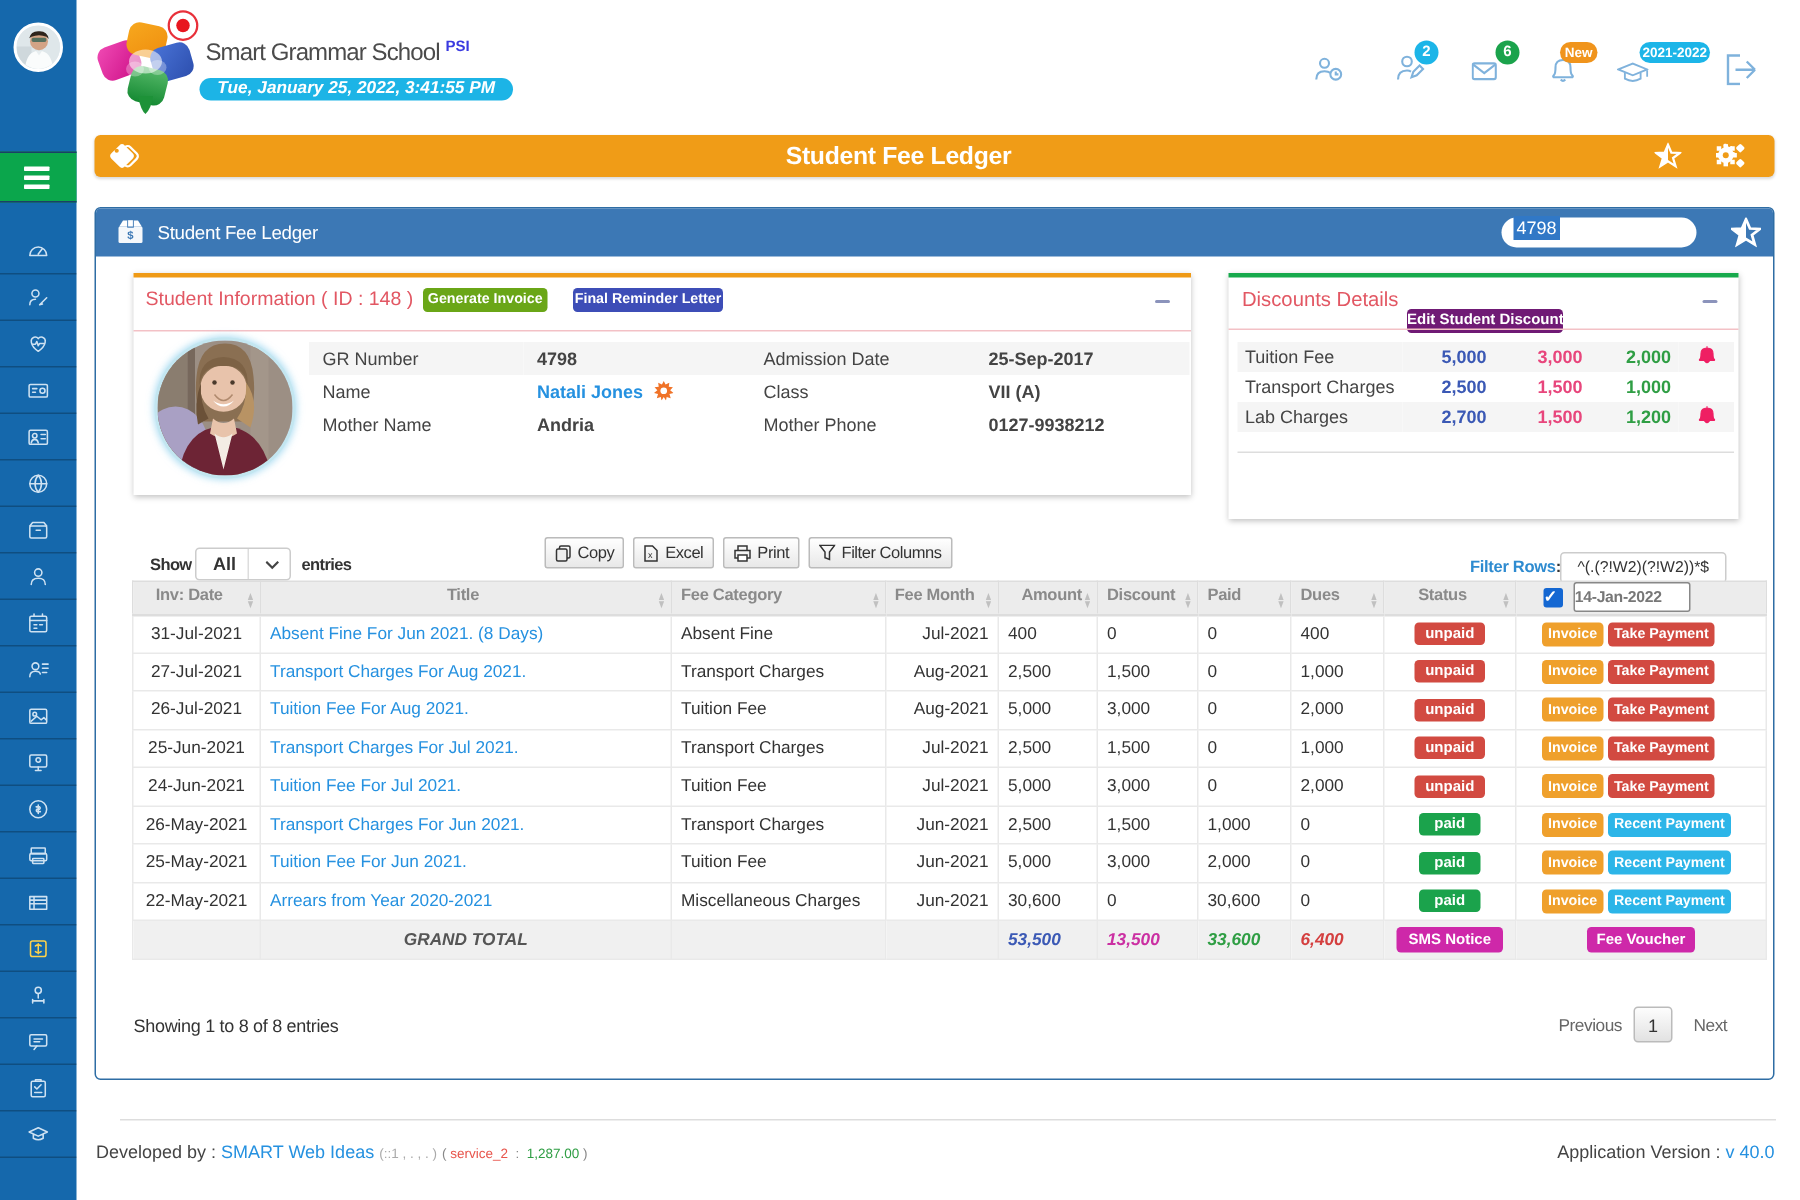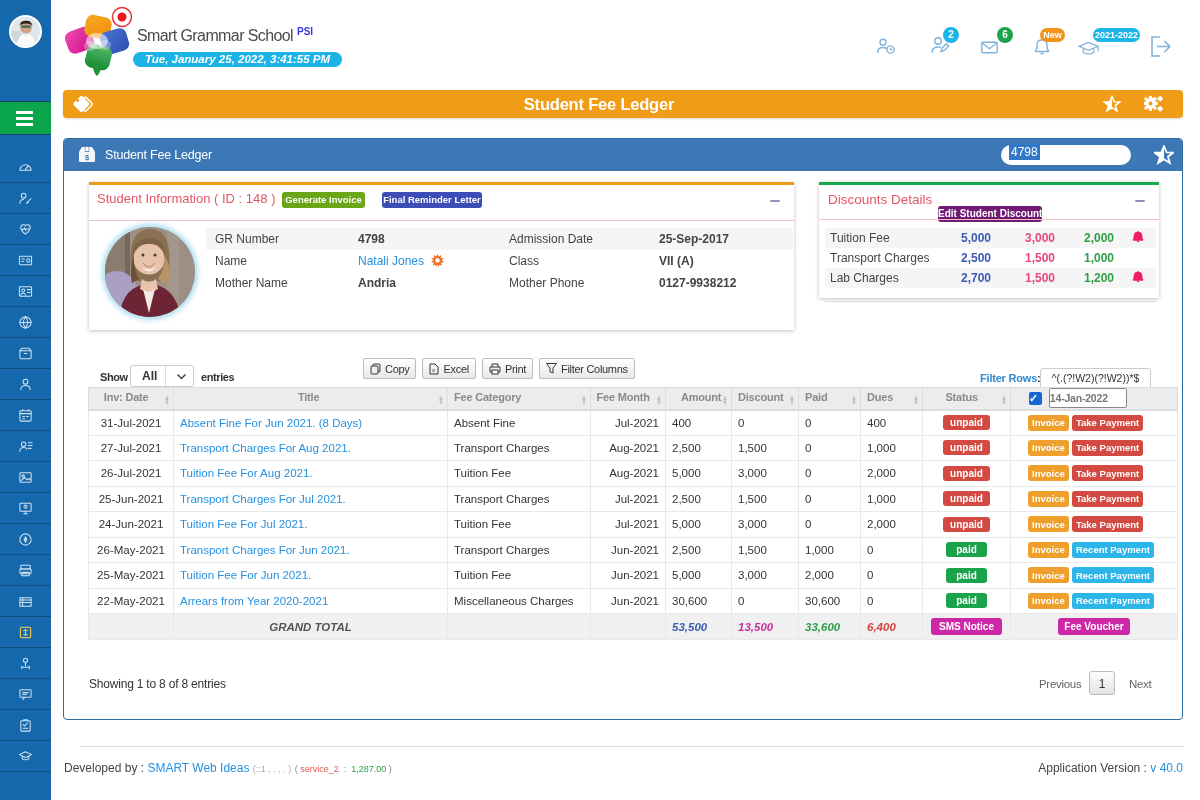--- a/index.html
+++ b/index.html
@@ -33,21 +33,21 @@
 
 #panel { position:absolute; left:63px; top:138px; width:1120px; height:582px; background:#fff; border:1px solid #2e6da4; border-radius:4px; }
 #phead { position:absolute; left:0; top:0; width:100%; height:32px; background:#3c78b5; border-radius:3px 3px 0 0; color:#fff; }
 #phead .t { position:absolute; left:41px; top:9px; font-size:12.5px; letter-spacing:-0.2px; }
 #psearch { position:absolute; left:937px; top:6px; width:130px; height:20px; border-radius:10px; border:none; background:#fff; font-size:12px; padding-left:8px; color:#222; }
 #psearch .sel { background:#3178c6; color:#fff; padding:1px 2px; }
 
 
 .card { position:absolute; background:#fff; box-shadow:0 1px 4px rgba(0,0,0,0.25); }
 #card1 { left:25px; top:43px; width:705px; height:148px; border-top:3px solid #ef9a16; }
-#card2 { left:755px; top:43px; width:340px; height:116px; border-top:3px solid #17a94c; }
+#card2 { left:755px; top:43px; width:340px; height:164px; border-top:3px solid #17a94c; }
 .btn { display:inline-block; color:#fff; font-size:11px; font-weight:bold; border-radius:3px; text-align:center; white-space:nowrap; }
 .minus { position:absolute; right:14px; top:15px; width:10px; height:2px; background:#8b93bb; border-radius:1px; }
 
 table.info { border-collapse:collapse; font-size:12px; color:#444; }
 table.info td { padding:0 9px; height:22px; }
 table.disc td { height:20px; padding:0 5px; }
 
 
 .ctlbtn { display:inline-flex; align-items:center; gap:4px; border:1px solid #bbb; border-radius:2px; background:linear-gradient(#fff,#e8e8e8); font-size:11px; letter-spacing:-0.3px; color:#333; padding:3px 6px; height:21px; box-sizing:border-box; }
 
@@ -368,21 +368,21 @@
         </colgroup>
       <tbody>
           <tr style="background:#f5f5f5">
             <td>GR Number</td>
             <td style="font-weight:bold">4798</td>
             <td>Admission Date</td>
             <td style="font-weight:bold">25-Sep-2017</td>
           </tr>
       <tr>
             <td>Name</td>
-            <td><span class="link" style="font-weight:normal">Natali Jones</span>
+            <td><span class="link" style="font-weight:bold">Natali Jones</span>
         <svg style="vertical-align:-2px;margin-left:4px" width="13" height="13" viewBox="0 0 14 14">
                 <path d="M7 0 L8.3 2.6 L11 1.2 L10.6 4.2 L13.6 4.4 L11.6 6.7 L14 8.6 L11.1 9.4 L12 12.3 L9.1 11.5 L8.6 14 L7 11.5 L5.4 14 L4.9 11.5 L2 12.3 L2.9 9.4 L0 8.6 L2.4 6.7 L0.4 4.4 L3.4 4.2 L3 1.2 L5.7 2.6 Z" fill="#f07328"></path>
                 <circle cx="7" cy="7" r="2.4" fill="#fff"></circle>
               </svg></td>
         <td>Class</td>
             <td style="font-weight:bold">VII (A)</td>
           </tr>
       <tr>
             <td>Mother Name</td>
             <td style="font-weight:bold">Andria</td>

